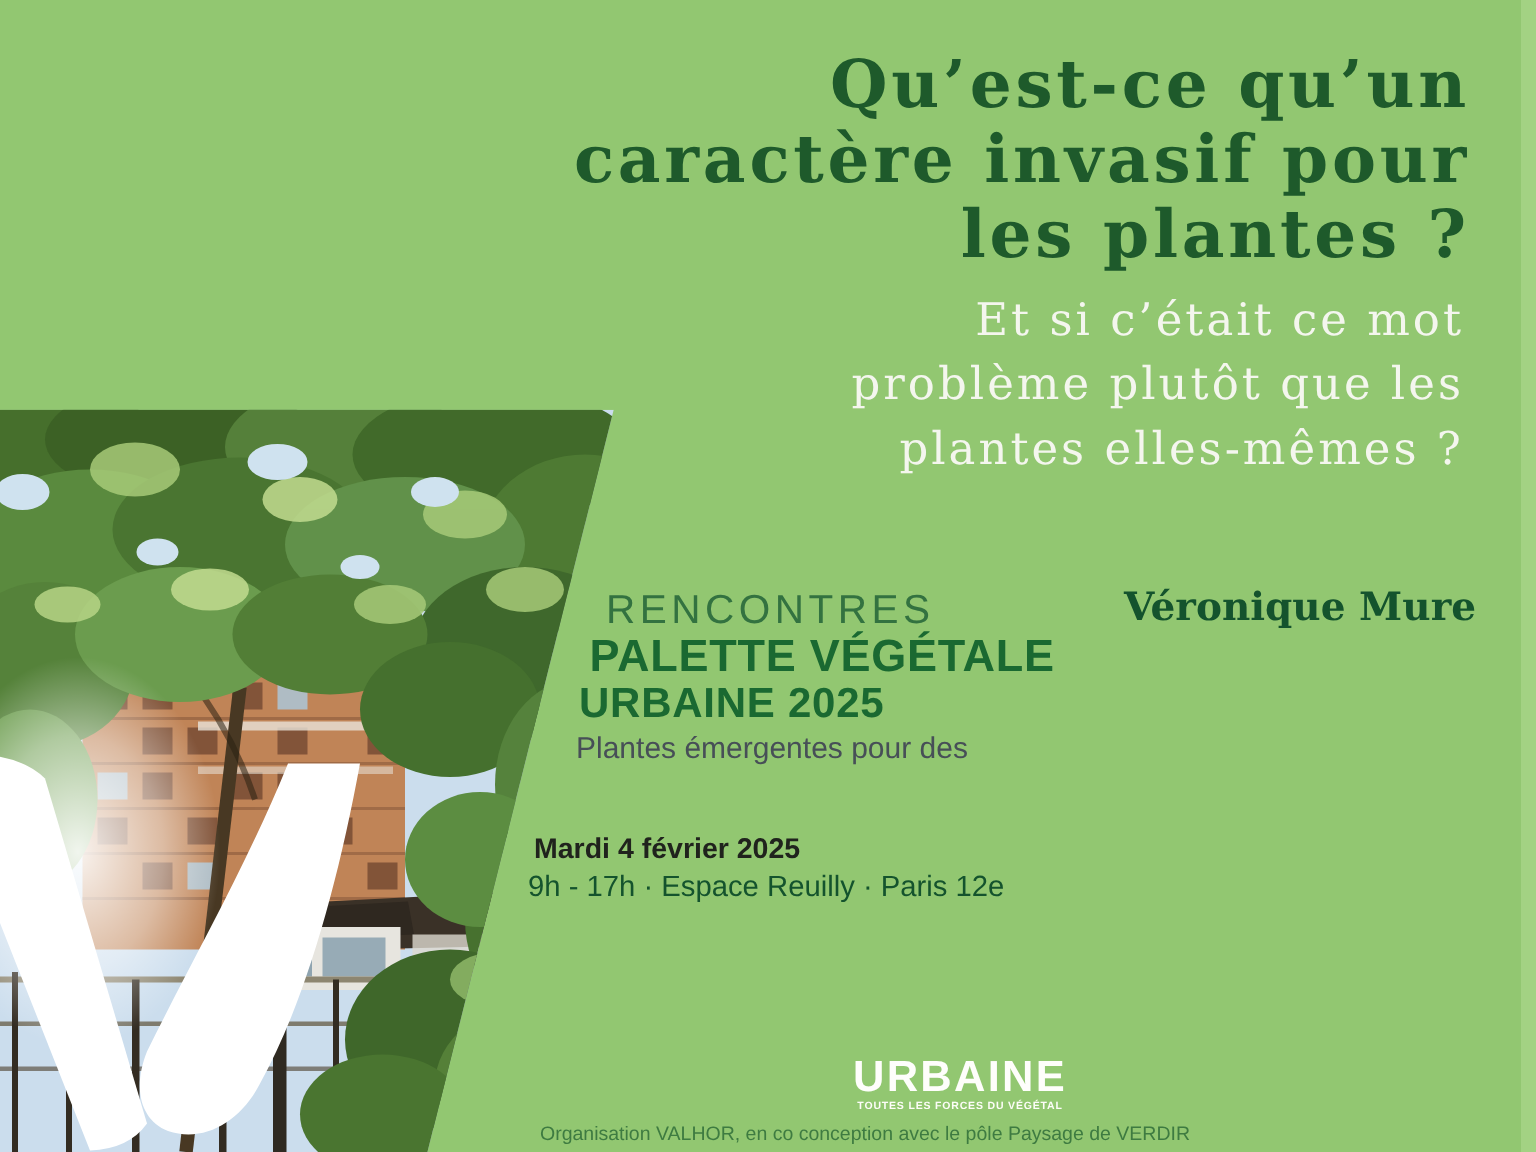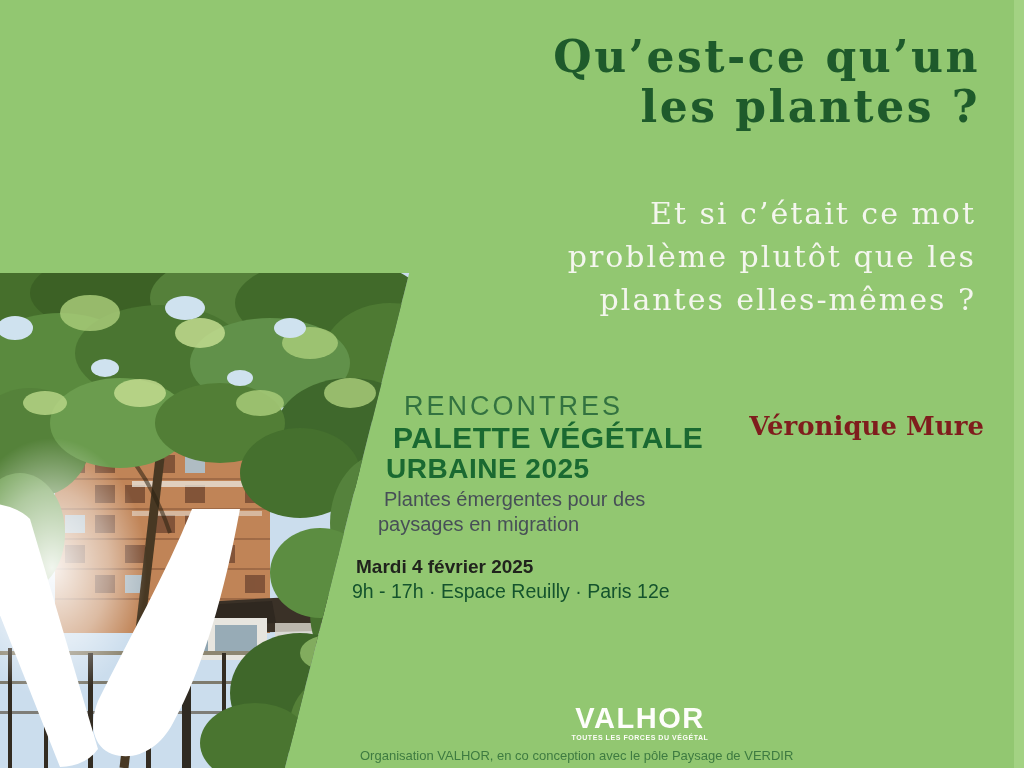--- a/index.html
+++ b/index.html
@@ -7,23 +7,23 @@
   .stage { position:relative; width:1024px; height:768px; overflow:hidden; background:#a3d283; }
   .poster { position:absolute; left:0; top:0; width:1014px; height:768px; background:#92c771; }
 
   
   .title { position:absolute; top:32px; right:34px; width:620px; text-align:right;
            font-family:"DejaVu Serif","Liberation Serif",serif; font-weight:bold;
            font-size:44px; line-height:50px; letter-spacing:2.5px; color:#1e5a2b; }
   .subtitle { position:absolute; top:192px; right:38px; width:600px; text-align:right;
            font-family:"DejaVu Serif","Liberation Serif",serif; font-weight:normal;
            font-size:30px; line-height:43px; letter-spacing:2px; color:#f4f6ee; }
-  .author { position:absolute; top:411px; right:30px; text-align:right;
+  .author { position:absolute; top:390px; right:30px; text-align:right;
            font-family:"DejaVu Serif","Liberation Serif",serif; font-weight:bold;
-           font-size:26px; color:#7f1d1d; }
+           font-size:26px; color:#14532d; }
 
   
   .ev { position:absolute; white-space:nowrap; }
   .ev-kicker   { left:404px; top:391px; font-size:27px; letter-spacing:3px; color:#337240; }
   .ev-name1    { left:393px; top:421px; font-size:30px; font-weight:bold; letter-spacing:0.5px; color:#1a6931; }
   .ev-name2    { left:386px; top:453px; font-size:28px; font-weight:bold; letter-spacing:0.5px; color:#1a6931; }
   .ev-tag1     { left:384px; top:488px; font-size:20px; color:#474f57; }
   .ev-tag2     { left:378px; top:513px; font-size:20px; color:#474f57; }
   .ev-date     { left:356px; top:556px; font-size:19px; font-weight:bold; color:#20231d; }
   .ev-venue    { left:352px; top:580px; font-size:19.5px; color:#14532d; }
@@ -178,41 +178,41 @@
 
         <g fill="#ffffff">
           <path d="M -12 230 Q 16 232 30 246 L 98 476 Q 86 493 60 494 L -12 312 Z"></path>
           <path d="M 192 236 L 240 236 C 225 318 203 396 173 450 C 160 475 136 489 112 481 C 94 474 88 453 98 428 C 128 367 165 303 192 236 Z"></path>
         </g>
       </svg>
     </div>
 
     <div class="title">
       <div>Qu’est-ce qu’un</div>
+      <div>caractère invasif pour</div>
       <div>les plantes ?</div>
     </div>
 
     <div class="subtitle">
       <div>Et si c’était ce mot</div>
       <div>problème plutôt que les</div>
       <div>plantes elles-mêmes ?</div>
     </div>
 
     <div class="author">Véronique Mure</div>
 
     <div class="ev ev-kicker">RENCONTRES</div>
     <div class="ev ev-name1">PALETTE VÉGÉTALE</div>
     <div class="ev ev-name2">URBAINE 2025</div>
     <div class="ev ev-tag1">Plantes émergentes pour des</div>
-    <div class="ev ev-tag2">paysages en migration</div>
     <div class="ev ev-date">Mardi 4 février 2025</div>
     <div class="ev ev-venue">9h - 17h · Espace Reuilly ·  Paris 12e</div>
 
     <div class="valhor">
-      <div class="valhor-name">VALHOR</div>
+      <div class="valhor-name">URBAINE</div>
       <div class="valhor-tag">TOUTES LES FORCES DU VÉGÉTAL</div>
     </div>
 
     <div class="footer">Organisation VALHOR, en co conception avec le pôle Paysage de VERDIR</div>
   </div>
 
   <div class="edge-strip"></div>
 </div>
 
 </body></html>

